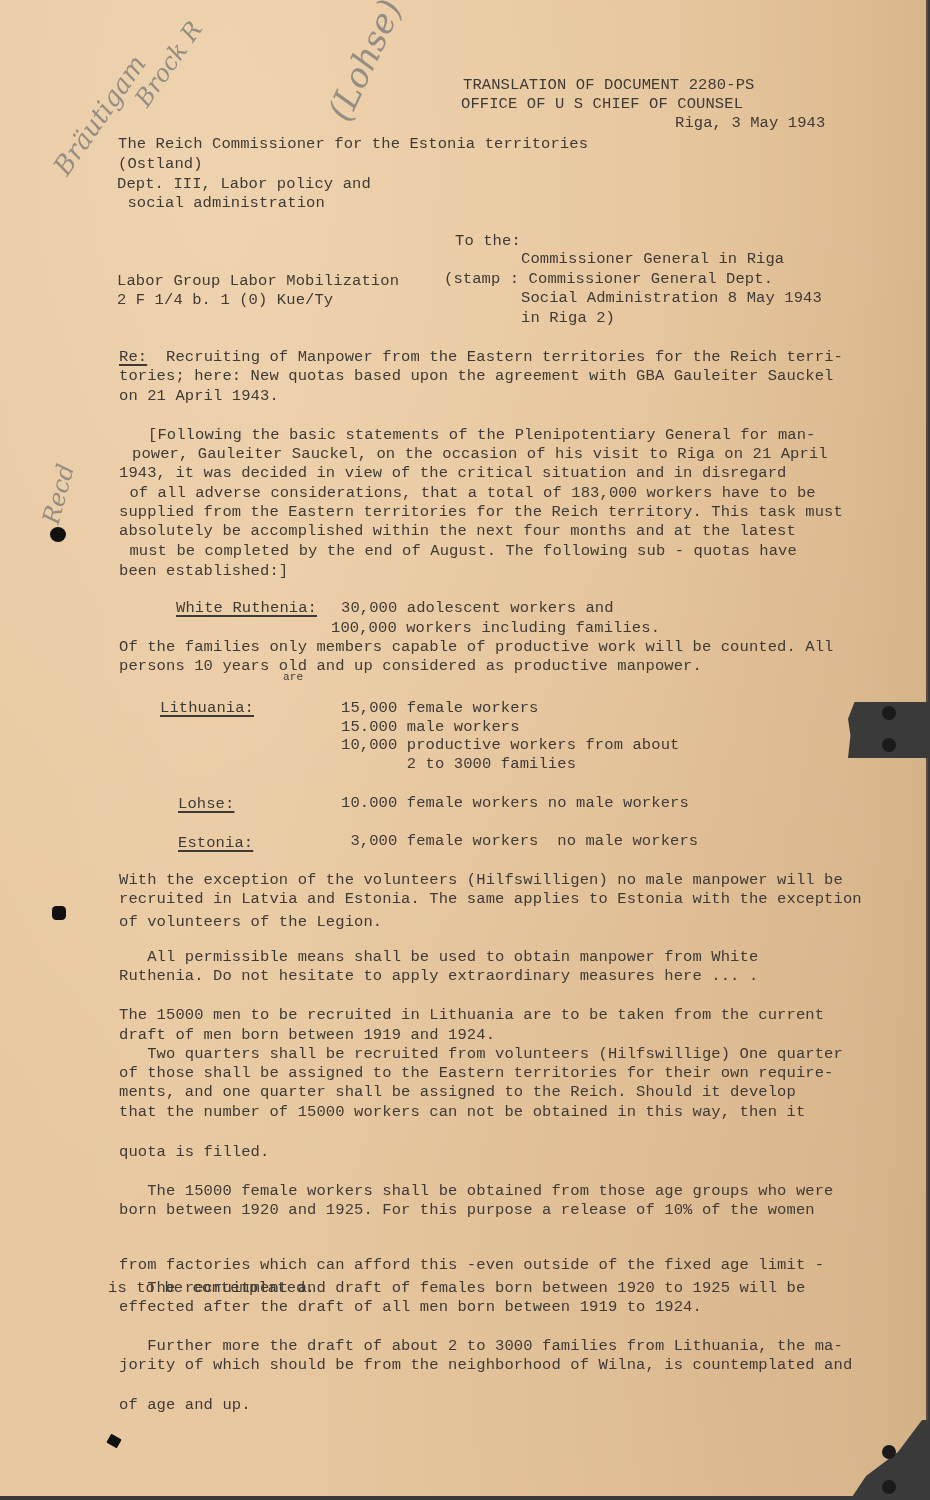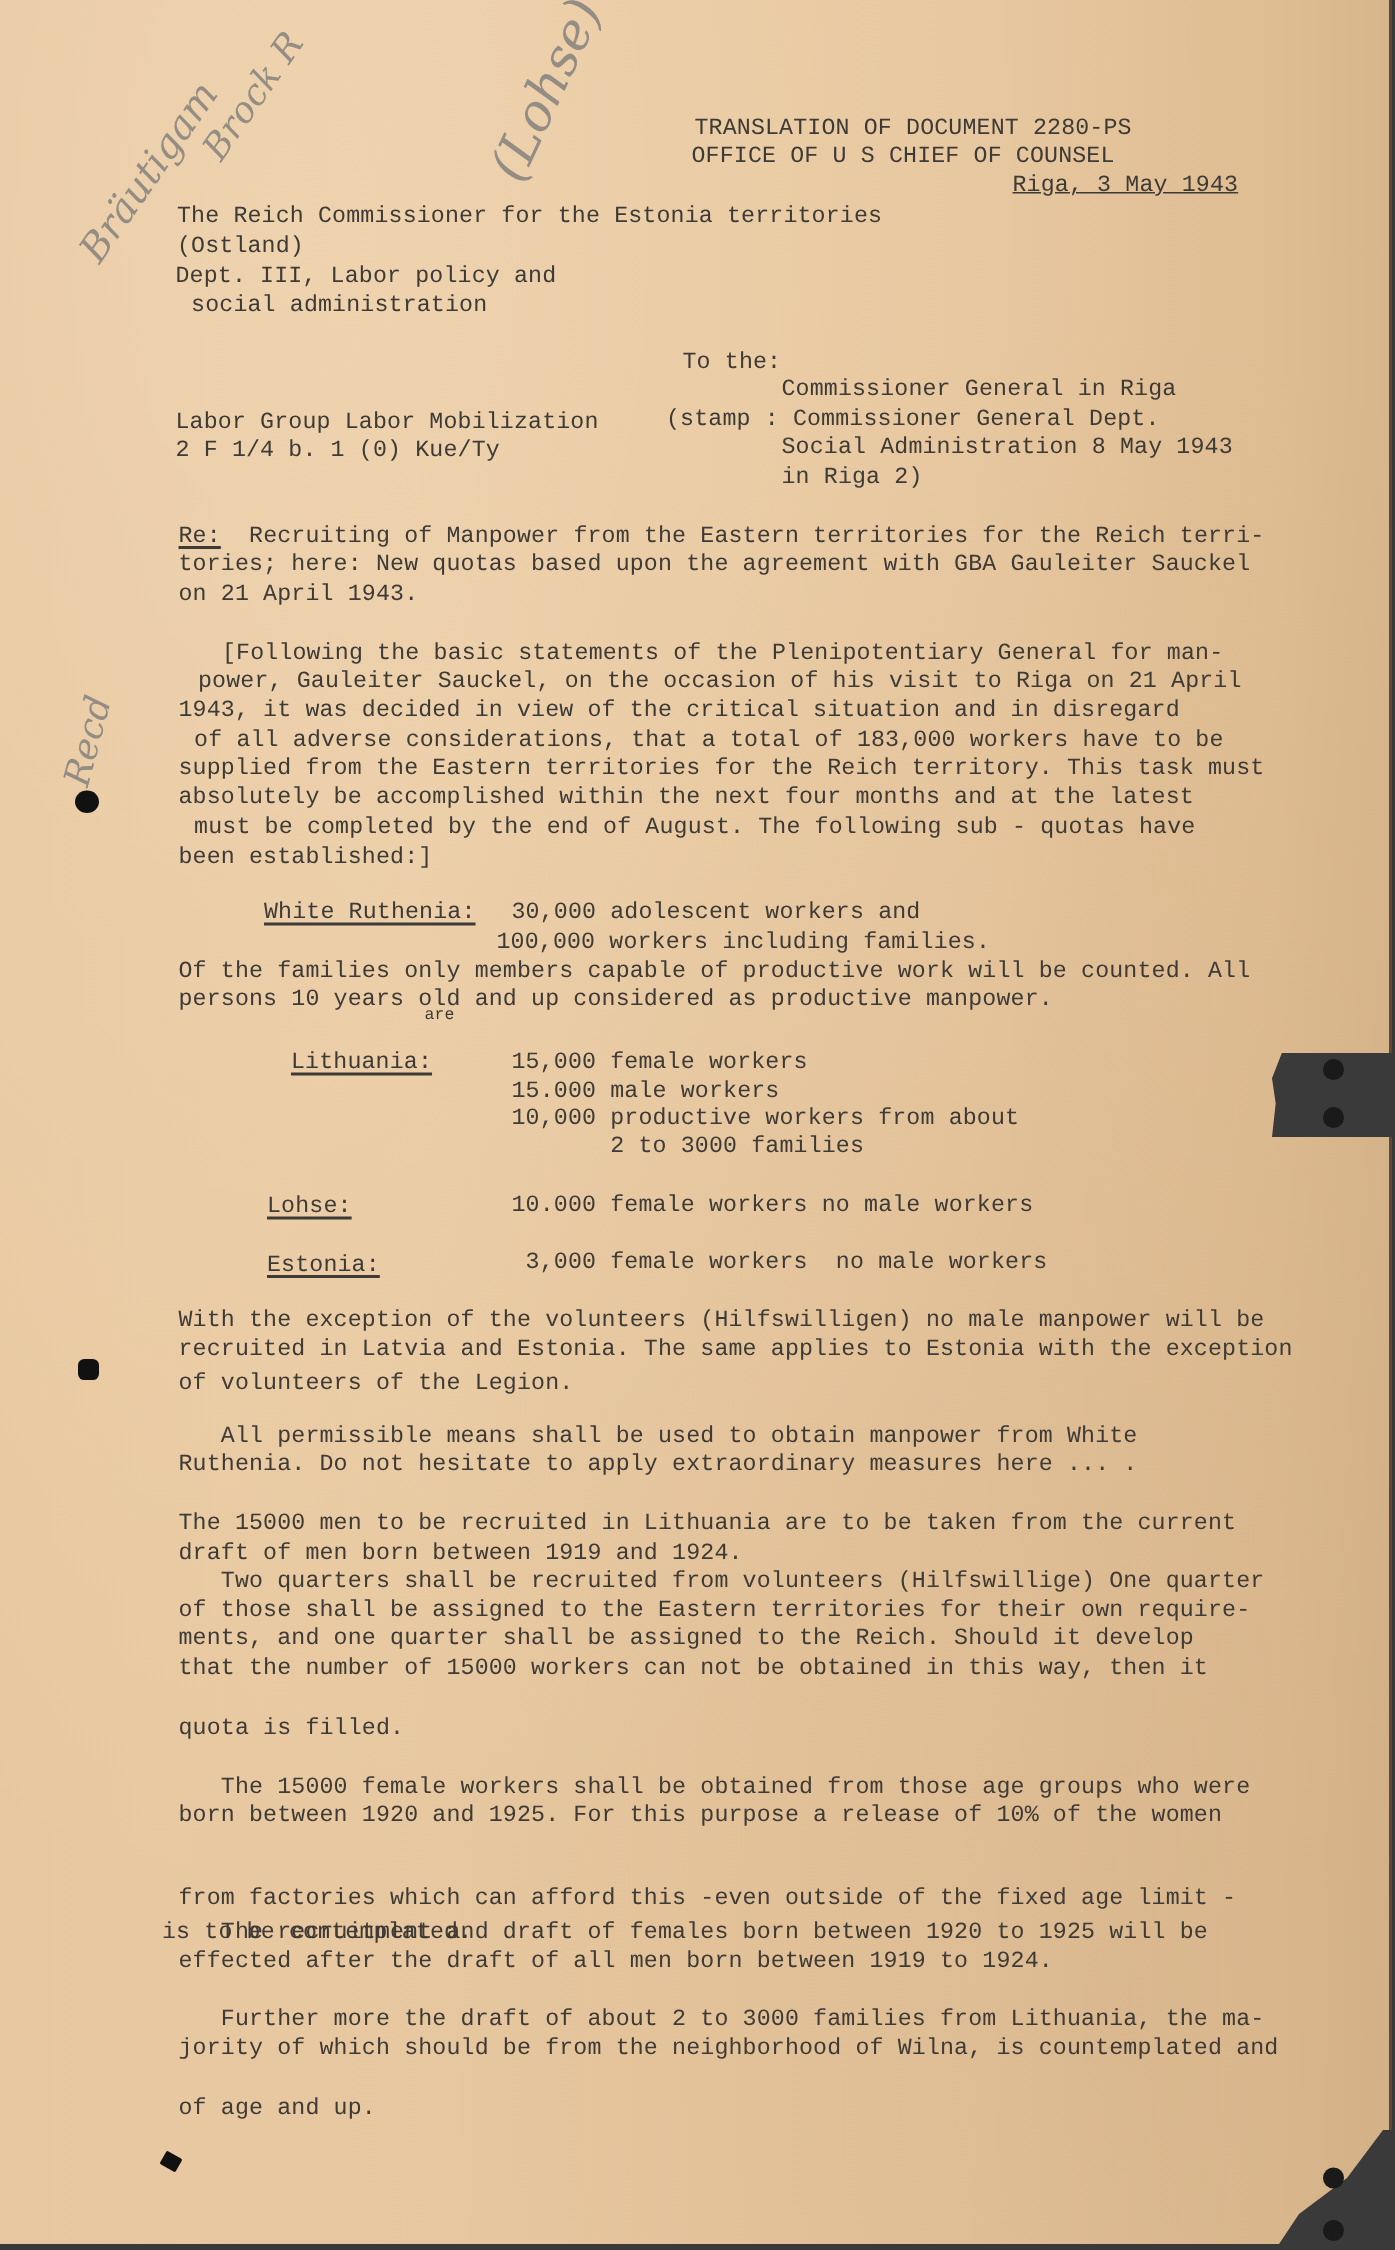--- a/index.html
+++ b/index.html
@@ -50,21 +50,21 @@
   <div class="ink" style="left:52px;top:906px;width:14px;height:14px;border-radius:30%;"></div>
   <div class="ink" style="left:108px;top:1436px;width:12px;height:10px;border-radius:10%;transform:rotate(30deg);"></div>
 
   <div class="hand" style="left:30px;top:100px;transform:rotate(-55deg);font-size:26px;">Bräutigam</div>
   <div class="hand" style="left:120px;top:50px;transform:rotate(-55deg);font-size:24px;">Brock R</div>
   <div class="hand" style="left:300px;top:40px;transform:rotate(-65deg);font-size:34px;">(Lohse)</div>
   <div class="hand" style="left:28px;top:480px;transform:rotate(-75deg);font-size:24px;">Recd</div>
 
   <div class="t" style="left:463px;top:76px;">TRANSLATION OF DOCUMENT 2280-PS</div>
   <div class="t" style="left:461px;top:95px;">OFFICE OF U S CHIEF OF COUNSEL</div>
-  <div class="t" style="left:675px;top:114px;text-decoration:underline;">Riga, 3 May 1943</div>
+  <div class="t" style="left:675px;top:114px;">Riga, 3 May 1943</div>
 
   <div class="t" style="left:118px;top:135px;">The Reich Commissioner for the Estonia territories</div>
   <div class="t" style="left:118px;top:155px;">(Ostland)</div>
   <div class="t" style="left:117px;top:175px;">Dept. III, Labor policy and</div>
   <div class="t" style="left:118px;top:194px;"> social administration</div>
 
   <div class="t" style="left:455px;top:232px;">To the:</div>
   <div class="t" style="left:521px;top:250px;">Commissioner General in Riga</div>
   <div class="t" style="left:444px;top:270px;">(stamp : Commissioner General Dept.</div>
   <div class="t" style="left:521px;top:289px;">Social Administration 8 May 1943</div>
@@ -86,21 +86,21 @@
   <div class="t" style="left:120px;top:542px;"> must be completed by the end of August. The following sub - quotas have</div>
   <div class="t" style="left:119px;top:562px;">been established:]</div>
 
   <div class="t u" style="left:176px;top:599px;">White Ruthenia:</div>
   <div class="t" style="left:341px;top:599px;">30,000 adolescent workers and</div>
   <div class="t" style="left:331px;top:619px;">100,000 workers including families.</div>
   <div class="t" style="left:119px;top:638px;">Of the families only members capable of productive work will be counted. All</div>
   <div class="t" style="left:119px;top:657px;">persons 10 years old and up considered as productive manpower.</div>
   <div class="t" style="left:283px;top:668px;font-size:11px;">are</div>
 
-  <div class="t u" style="left:194px;top:699px;">Lithuania:</div>
+  <div class="t u" style="left:160px;top:699px;">Lithuania:</div>
   <div class="t" style="left:341px;top:699px;">15,000 female workers</div>
   <div class="t" style="left:341px;top:718px;">15.000 male workers</div>
   <div class="t" style="left:341px;top:736px;">10,000 productive workers from about</div>
   <div class="t" style="left:341px;top:755px;">       2 to 3000 families</div>
 
   <div class="t u" style="left:178px;top:795px;">Lohse:</div>
   <div class="t" style="left:341px;top:794px;">10.000 female workers no male workers</div>
 
   <div class="t u" style="left:178px;top:834px;">Estonia:</div>
   <div class="t" style="left:341px;top:832px;"> 3,000 female workers  no male workers</div>

